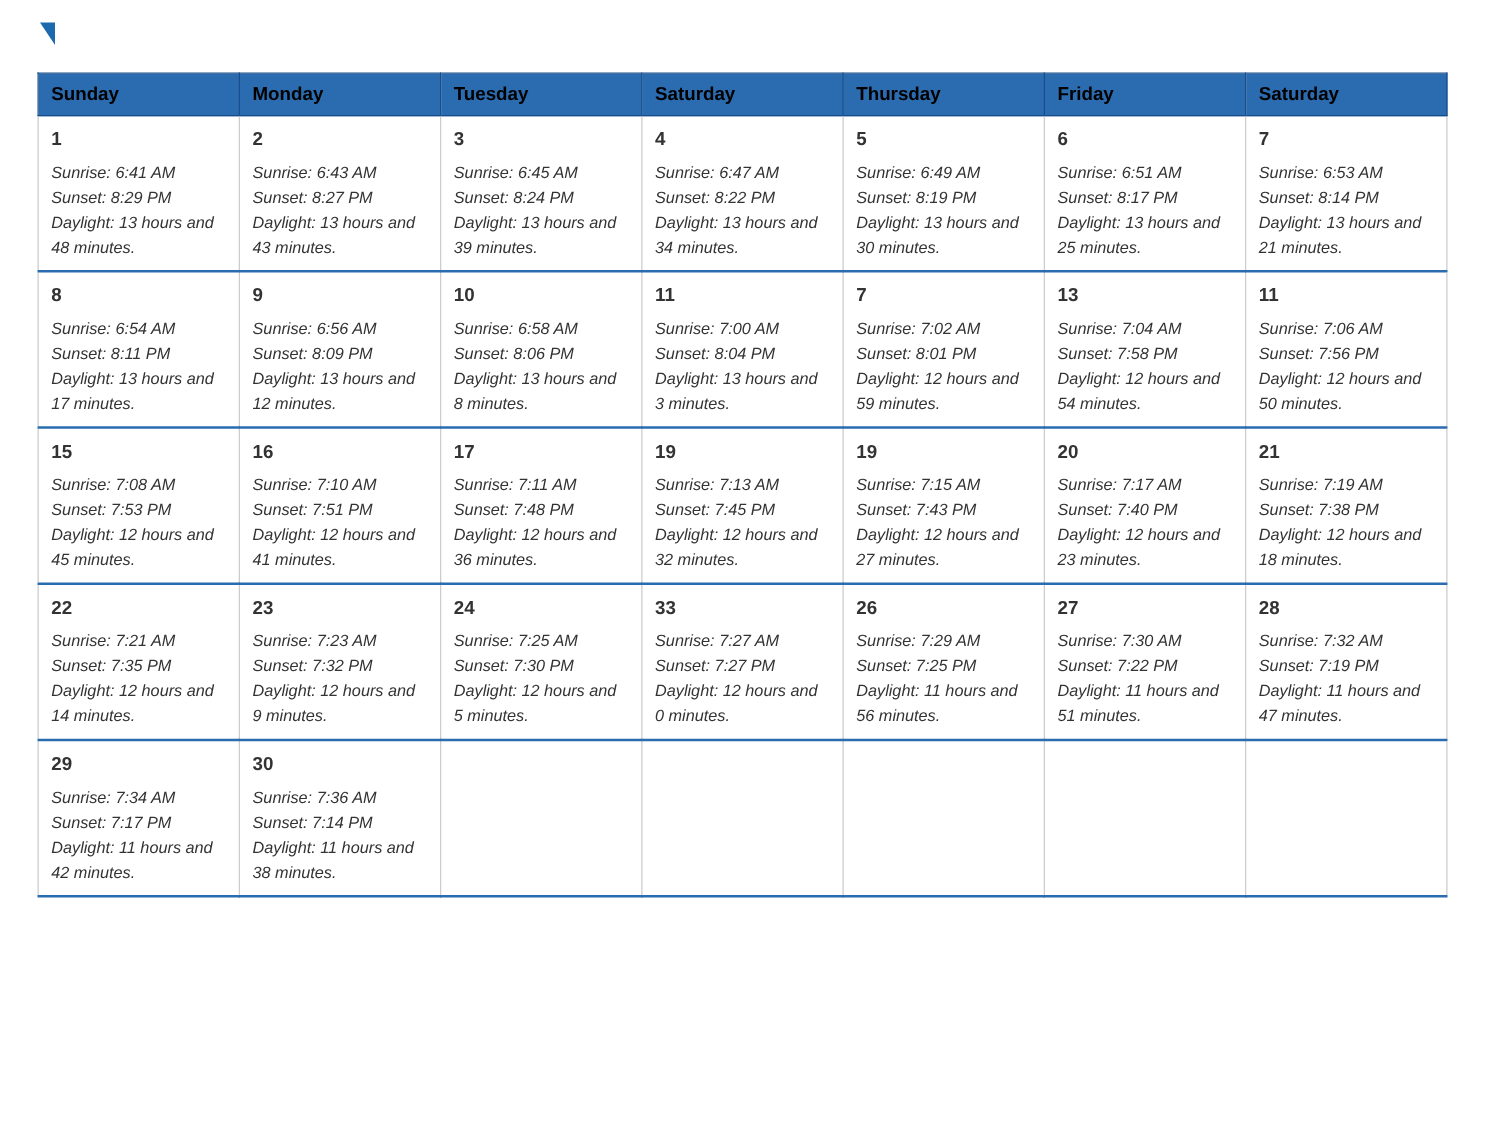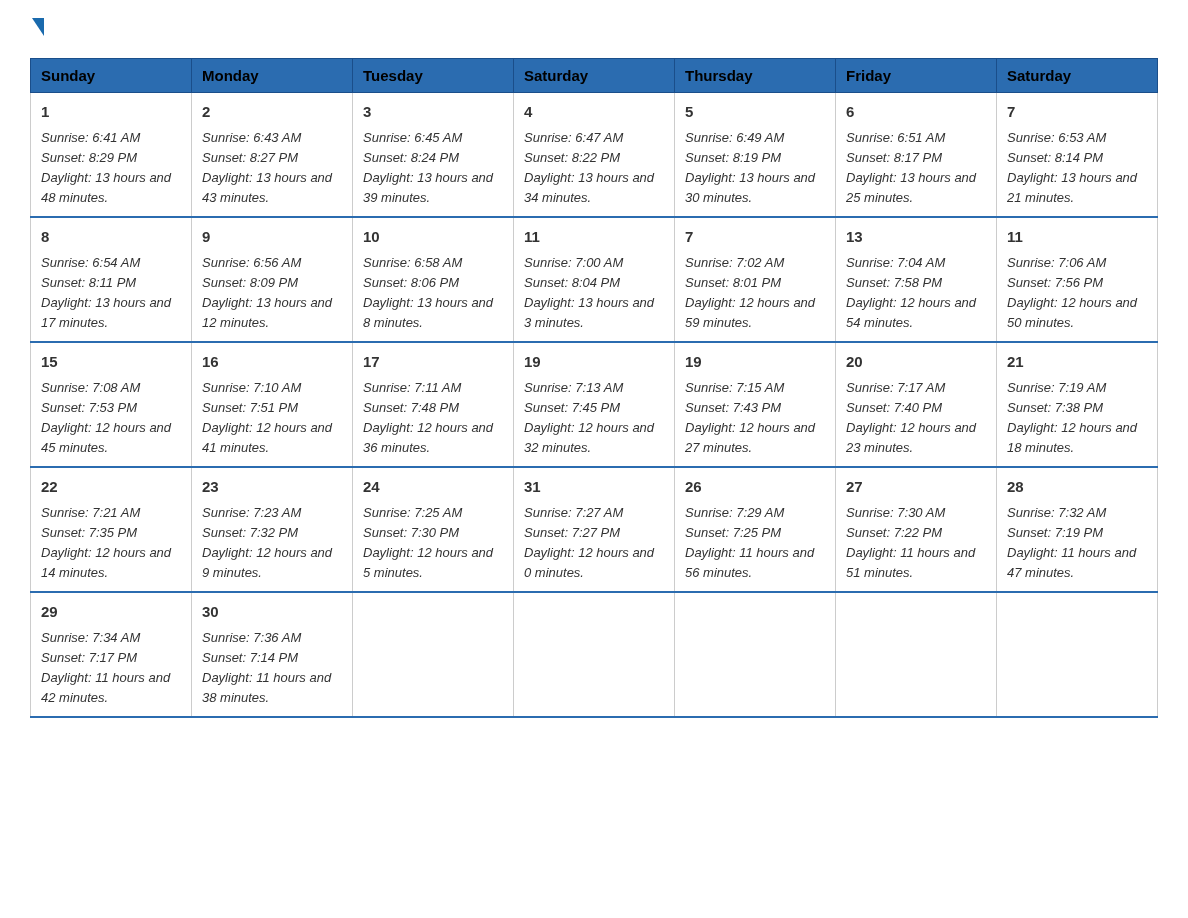--- a/index.html
+++ b/index.html
@@ -235,21 +235,21 @@
       </td>
         <td>
         <span class="day-number">23</span>
         <span class="day-info">Sunrise: 7:23 AM<br>Sunset: 7:32 PM<br>Daylight: 12 hours and 9 minutes.</span>
       </td>
         <td>
         <span class="day-number">24</span>
         <span class="day-info">Sunrise: 7:25 AM<br>Sunset: 7:30 PM<br>Daylight: 12 hours and 5 minutes.</span>
       </td>
         <td>
-        <span class="day-number">31</span>
+        <span class="day-number">33</span>
         <span class="day-info">Sunrise: 7:27 AM<br>Sunset: 7:27 PM<br>Daylight: 12 hours and 0 minutes.</span>
       </td>
         <td>
         <span class="day-number">26</span>
         <span class="day-info">Sunrise: 7:29 AM<br>Sunset: 7:25 PM<br>Daylight: 11 hours and 56 minutes.</span>
       </td>
         <td>
         <span class="day-number">27</span>
         <span class="day-info">Sunrise: 7:30 AM<br>Sunset: 7:22 PM<br>Daylight: 11 hours and 51 minutes.</span>
       </td>

